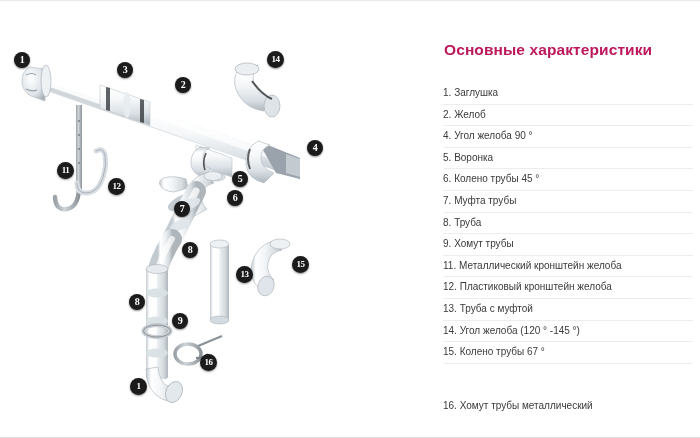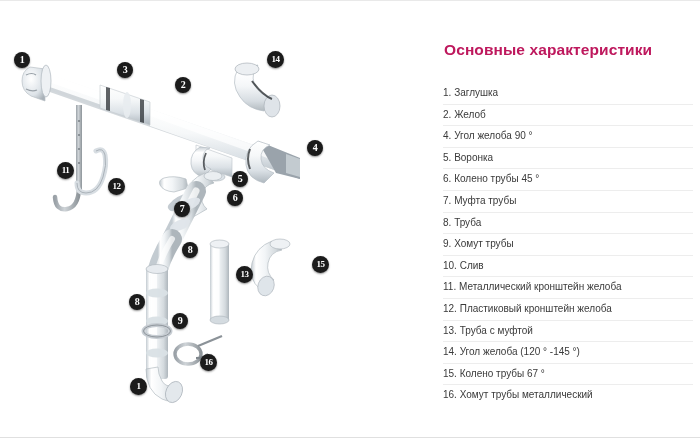--- a/index.html
+++ b/index.html
@@ -205,42 +205,41 @@
     <div class="badge" style="left:175px;top:76px;">2</div>
     <div class="badge wide" style="left:267px;top:50px;">14</div>
     <div class="badge" style="left:307px;top:139px;">4</div>
     <div class="badge" style="left:232px;top:170px;">5</div>
     <div class="badge wide" style="left:57px;top:161px;">11</div>
     <div class="badge wide" style="left:108px;top:177px;">12</div>
     <div class="badge" style="left:227px;top:189px;">6</div>
     <div class="badge" style="left:174px;top:200px;">7</div>
     <div class="badge" style="left:182px;top:241px;">8</div>
     <div class="badge wide" style="left:236px;top:265px;">13</div>
-    <div class="badge wide" style="left:292px;top:255px;margin-left:20px;">15</div>
+    <div class="badge wide" style="left:292px;top:255px;">15</div>
     <div class="badge" style="left:129px;top:293px;">8</div>
     <div class="badge" style="left:172px;top:312px;">9</div>
     <div class="badge wide" style="left:200px;top:353px;">16</div>
     <div class="badge wide" style="left:130px;top:377px;">1</div>
   </div>
 
   <div id="panel">
     <div id="panel-title">Основные характеристики</div>
 
     <div id="spec-list">
       <div class="spec-row"><span class="num">1.</span> <span>Заглушка</span></div>
       <div class="spec-row"><span class="num">2.</span> <span>Желоб</span></div>
       <div class="spec-row"><span class="num">4.</span> <span>Угол желоба 90 °</span></div>
       <div class="spec-row"><span class="num">5.</span> <span>Воронка</span></div>
       <div class="spec-row"><span class="num">6.</span> <span>Колено трубы 45 °</span></div>
       <div class="spec-row"><span class="num">7.</span> <span>Муфта трубы</span></div>
       <div class="spec-row"><span class="num">8.</span> <span>Труба</span></div>
       <div class="spec-row"><span class="num">9.</span> <span>Хомут трубы</span></div>
-      <div class="spec-row"><span class="num">10.</span> <span>Слив</span></div>
       <div class="spec-row"><span class="num">11.</span> <span>Металлический кронштейн желоба</span></div>
       <div class="spec-row"><span class="num">12.</span> <span>Пластиковый кронштейн желоба</span></div>
       <div class="spec-row"><span class="num">13.</span> <span>Труба с муфтой</span></div>
       <div class="spec-row"><span class="num">14.</span> <span>Угол желоба (120 ° -145 °)</span></div>
       <div class="spec-row"><span class="num">15.</span> <span>Колено трубы 67 °</span></div>
-      <div class="spec-row" style="border-bottom:none;"><span class="num">16.</span> <span>Хомут трубы металлический</span></div>
+      <div class="spec-row" style="border-bottom:none;margin-top:32px;"><span class="num">16.</span> <span>Хомут трубы металлический</span></div>
     </div>
   </div>
 
 </div>
 
 </body></html>

